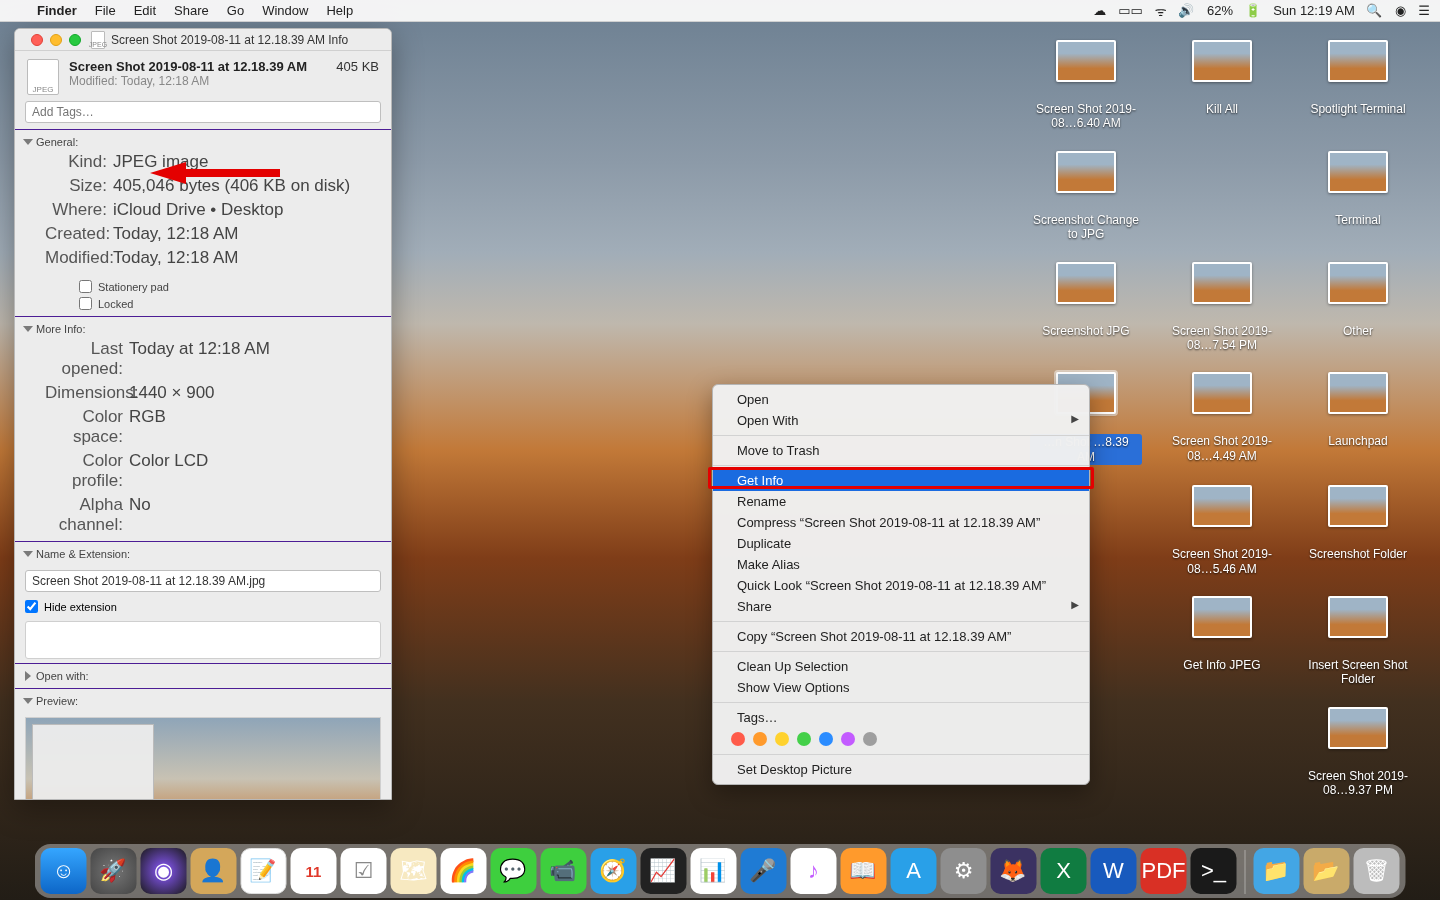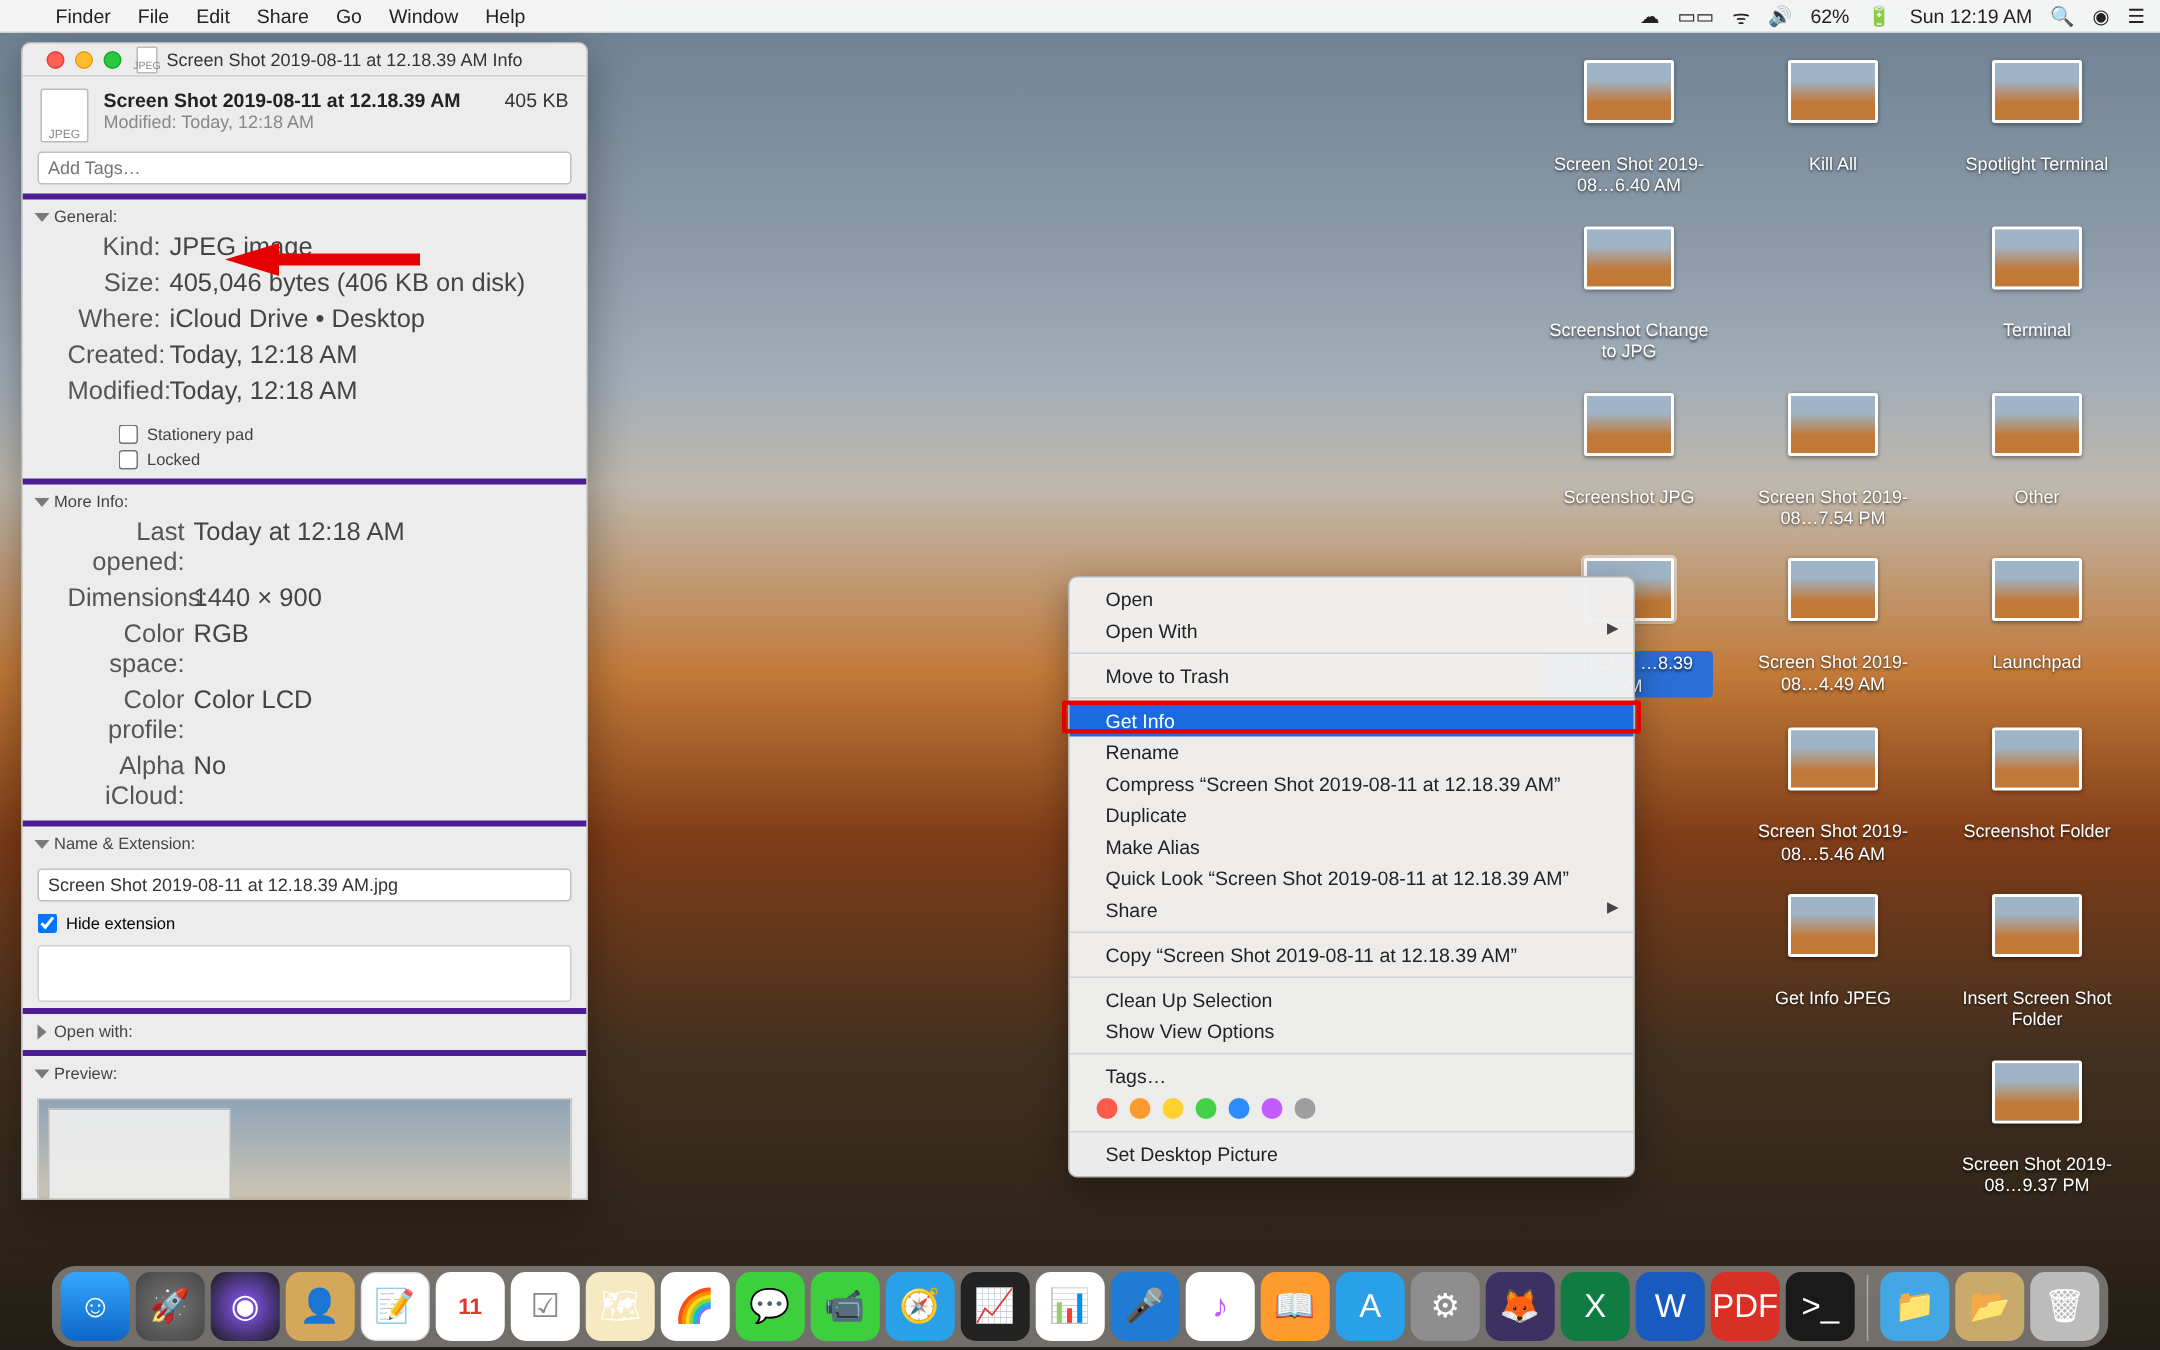--- a/index.html
+++ b/index.html
@@ -13,21 +13,21 @@
   }
   
   .menubar{
     position:absolute;top:0;left:0;right:0;height:22px;
     background:rgba(246,246,246,.98);border-bottom:1px solid rgba(0,0,0,.15);
     display:flex;align-items:center;padding:0 10px;
     font-size:13px;color:#222;z-index:500;
   }
   .menubar .menu-left{display:flex;gap:0;align-items:center}
   .menubar .menu-left span{padding:0 9px;cursor:default}
-  .menubar .menu-left span.app{font-weight:400}
+  .menubar .menu-left span.app{font-weight:700}
   .menubar .menu-right{margin-left:auto;display:flex;gap:12px;align-items:center;font-size:13px}
   .menubar .apple{font-size:14px;padding-right:8px}
   
   .desktop-icons{
     position:absolute;top:40px;right:14px;width:400px;
     display:grid;grid-template-columns:repeat(3,120px);gap:20px 16px;
     z-index:5;
   }
   .dicon{display:flex;flex-direction:column;align-items:center;color:#fff;
     text-shadow:0 1px 2px rgba(0,0,0,.8);font-size:12px;text-align:center}
@@ -51,21 +51,21 @@
   .dot.grn{background:#28c940;border:1px solid #12a82a}
   .titlebar .ttxt{margin-left:10px;font-size:12px;color:#333;display:flex;align-items:center;gap:6px}
   .titlebar .doc-ico{width:14px;height:18px;background:#fff;border:1px solid #bbb;border-radius:1px;font-size:7px;display:flex;align-items:flex-end;justify-content:center;color:#888}
   .info-head{display:flex;padding:8px 12px 4px 12px;gap:10px;align-items:flex-start}
   .info-head .big-ico{width:32px;height:36px;background:#fff;border:1px solid #bbb;border-radius:2px;font-size:8px;display:flex;align-items:flex-end;justify-content:center;color:#888}
   .info-head .name{font-weight:700;font-size:13px;color:#222}
   .info-head .mod{font-size:12px;color:#888}
   .info-head .size{margin-left:auto;font-size:13px;color:#333}
   .tags-input{margin:2px 10px 6px 10px}
   .tags-input input{width:100%;height:22px;border:1px solid #bfbfbf;border-radius:3px;padding:0 6px;font-size:12px;color:#888;background:#fff}
-  .section{border-top:4px solid #4c1d95;padding:4px 10px}
+  .section{border-top:1px solid #4c1d95;padding:4px 10px}
   .sec-head{display:flex;align-items:center;gap:3px;font-size:11px;color:#444;padding:2px 0}
   .sec-head::before{content:"";border-style:solid;border-width:5px 0 5px 6px;border-color:transparent transparent transparent #7a7a7a;transform:rotate(90deg);display:inline-block;margin-right:2px}
   .sec-head.collapsed::before{transform:none}
   .kv{padding:2px 4px 2px 20px;font-size:17px;color:#444;display:flex}
   .kv .k{width:62px;text-align:right;margin-right:6px;color:#555}
   .kv.wide .k{width:78px}
   .chk{display:flex;align-items:center;gap:6px;padding:2px 4px 2px 54px;font-size:11px;color:#444}
   .chk input{width:13px;height:13px}
   .name-ext{padding:4px 10px}
   .name-ext input{width:100%;height:22px;border:1px solid #bfbfbf;border-radius:3px;padding:0 6px;font-size:12px;background:#fff;color:#333}
@@ -311,21 +311,21 @@
       </div>
     <div class="kv wide">
         <div class="k">Color space:</div>
         <div>RGB</div>
       </div>
     <div class="kv wide">
         <div class="k">Color profile:</div>
         <div>Color LCD</div>
       </div>
     <div class="kv wide">
-        <div class="k">Alpha iCloud:</div>
+        <div class="k">Alpha channel:</div>
         <div>No</div>
       </div>
   </div>
 
   <div class="section">
     <div class="sec-head">Name &amp; Extension:</div>
   </div>
   <div class="name-ext"><input value="Screen Shot 2019-08-11 at 12.18.39 AM.jpg" style=""></div>
   <div class="hide-ext">
       <input type="checkbox" checked="" style="">

